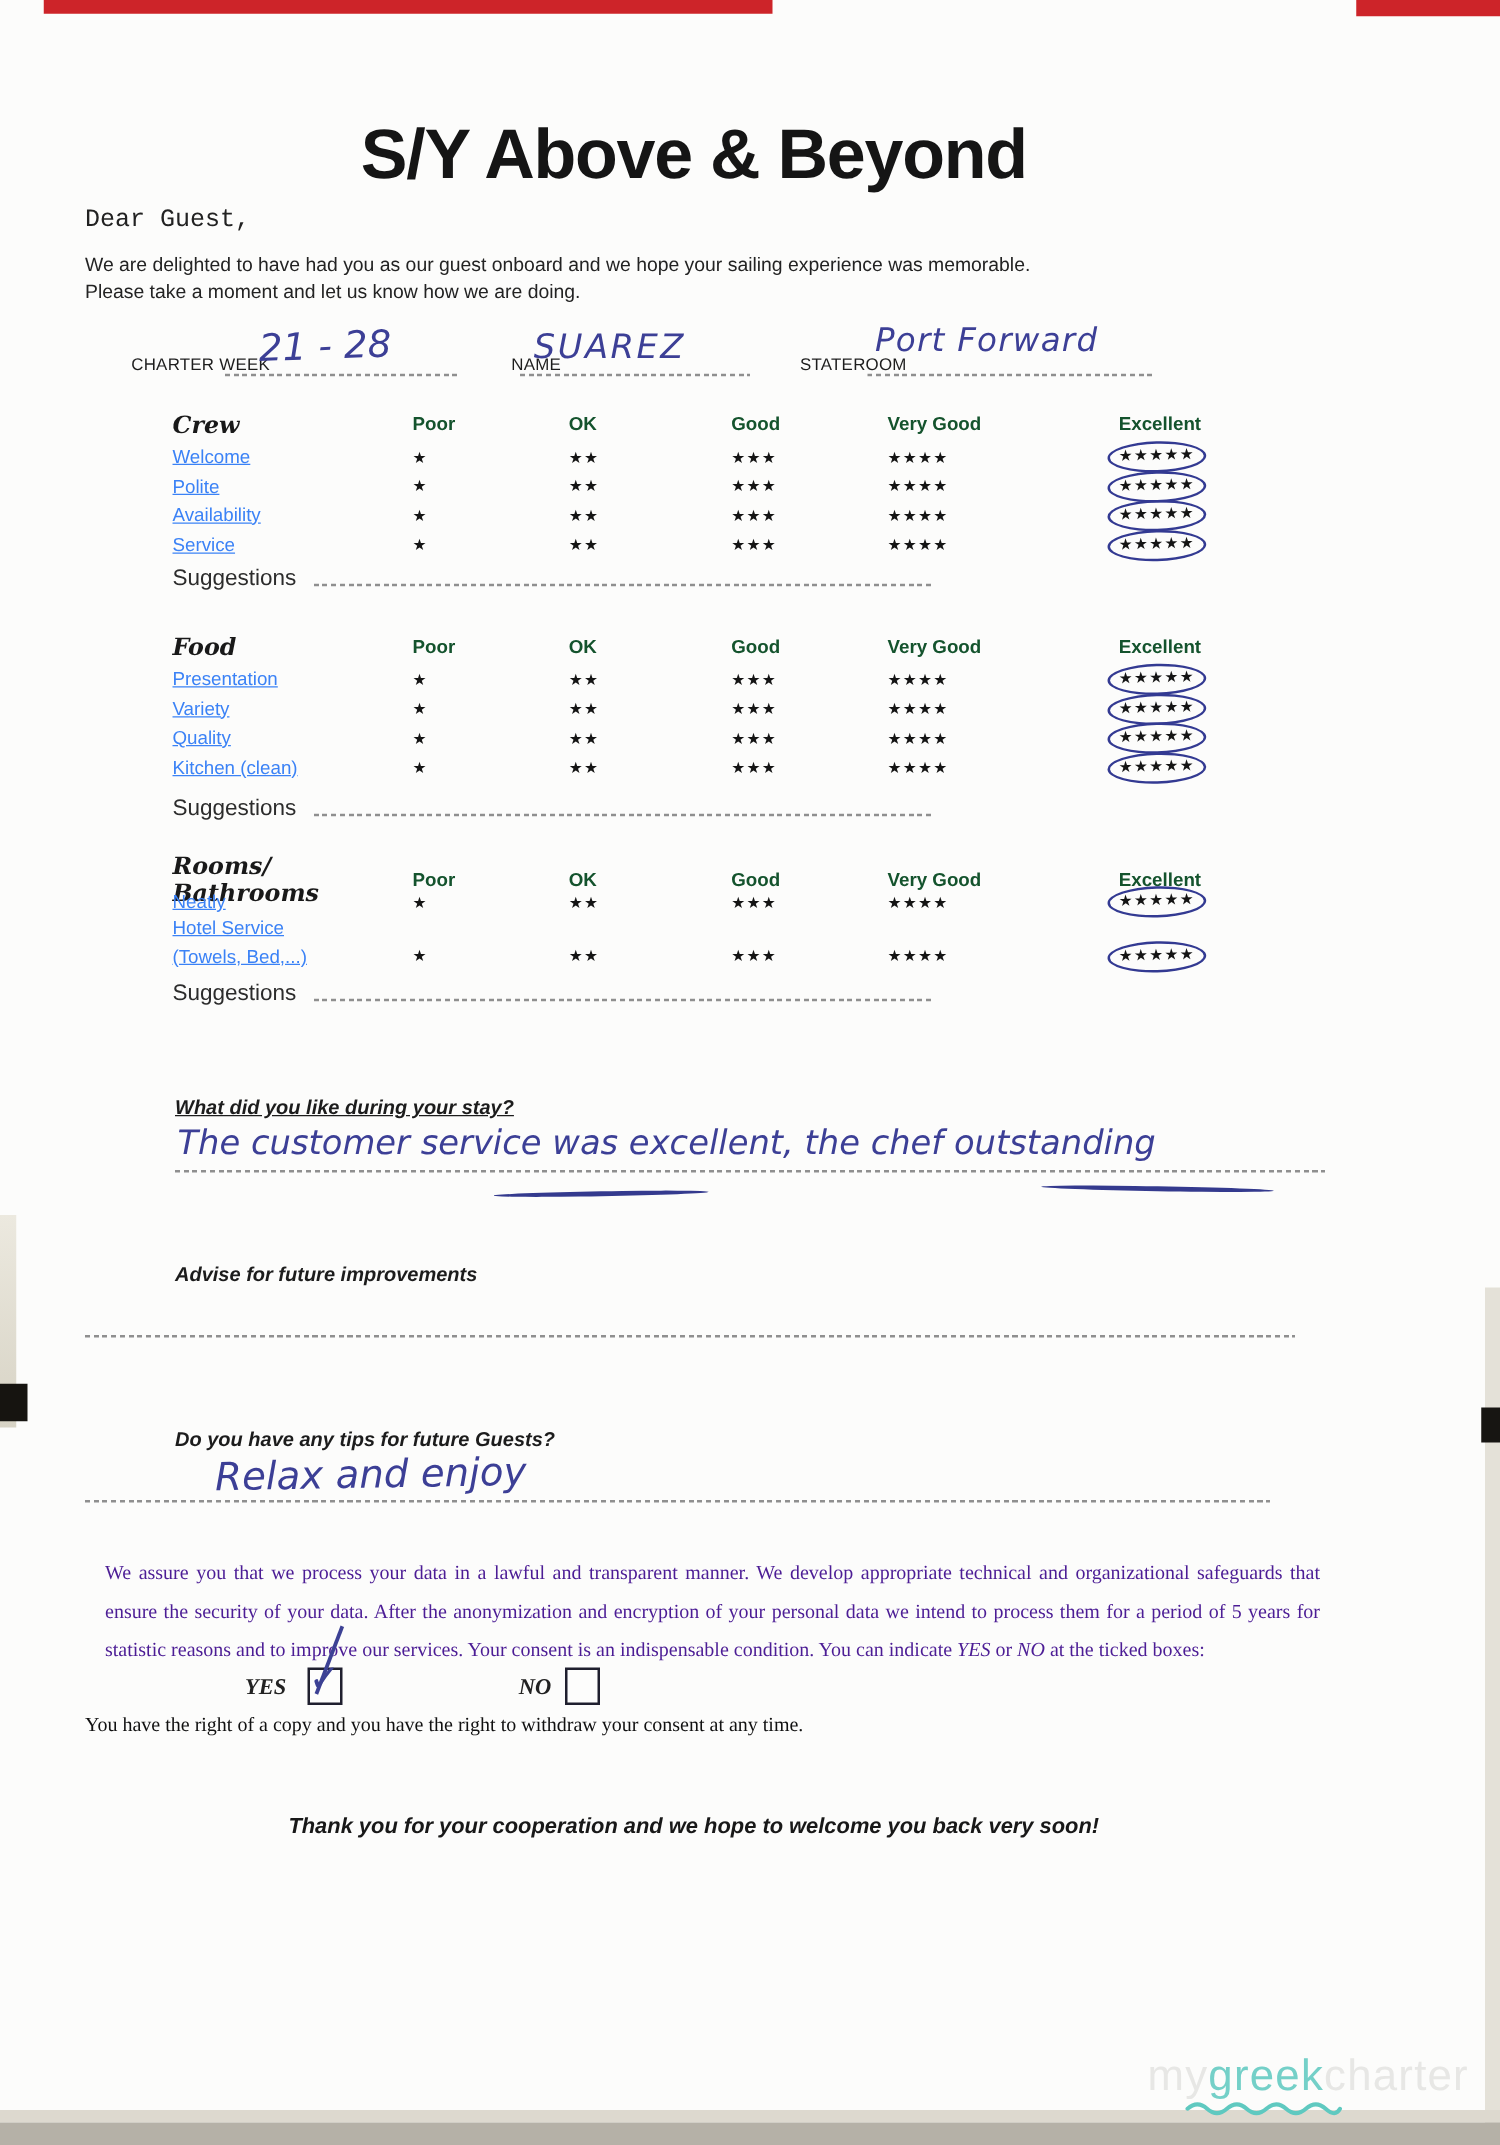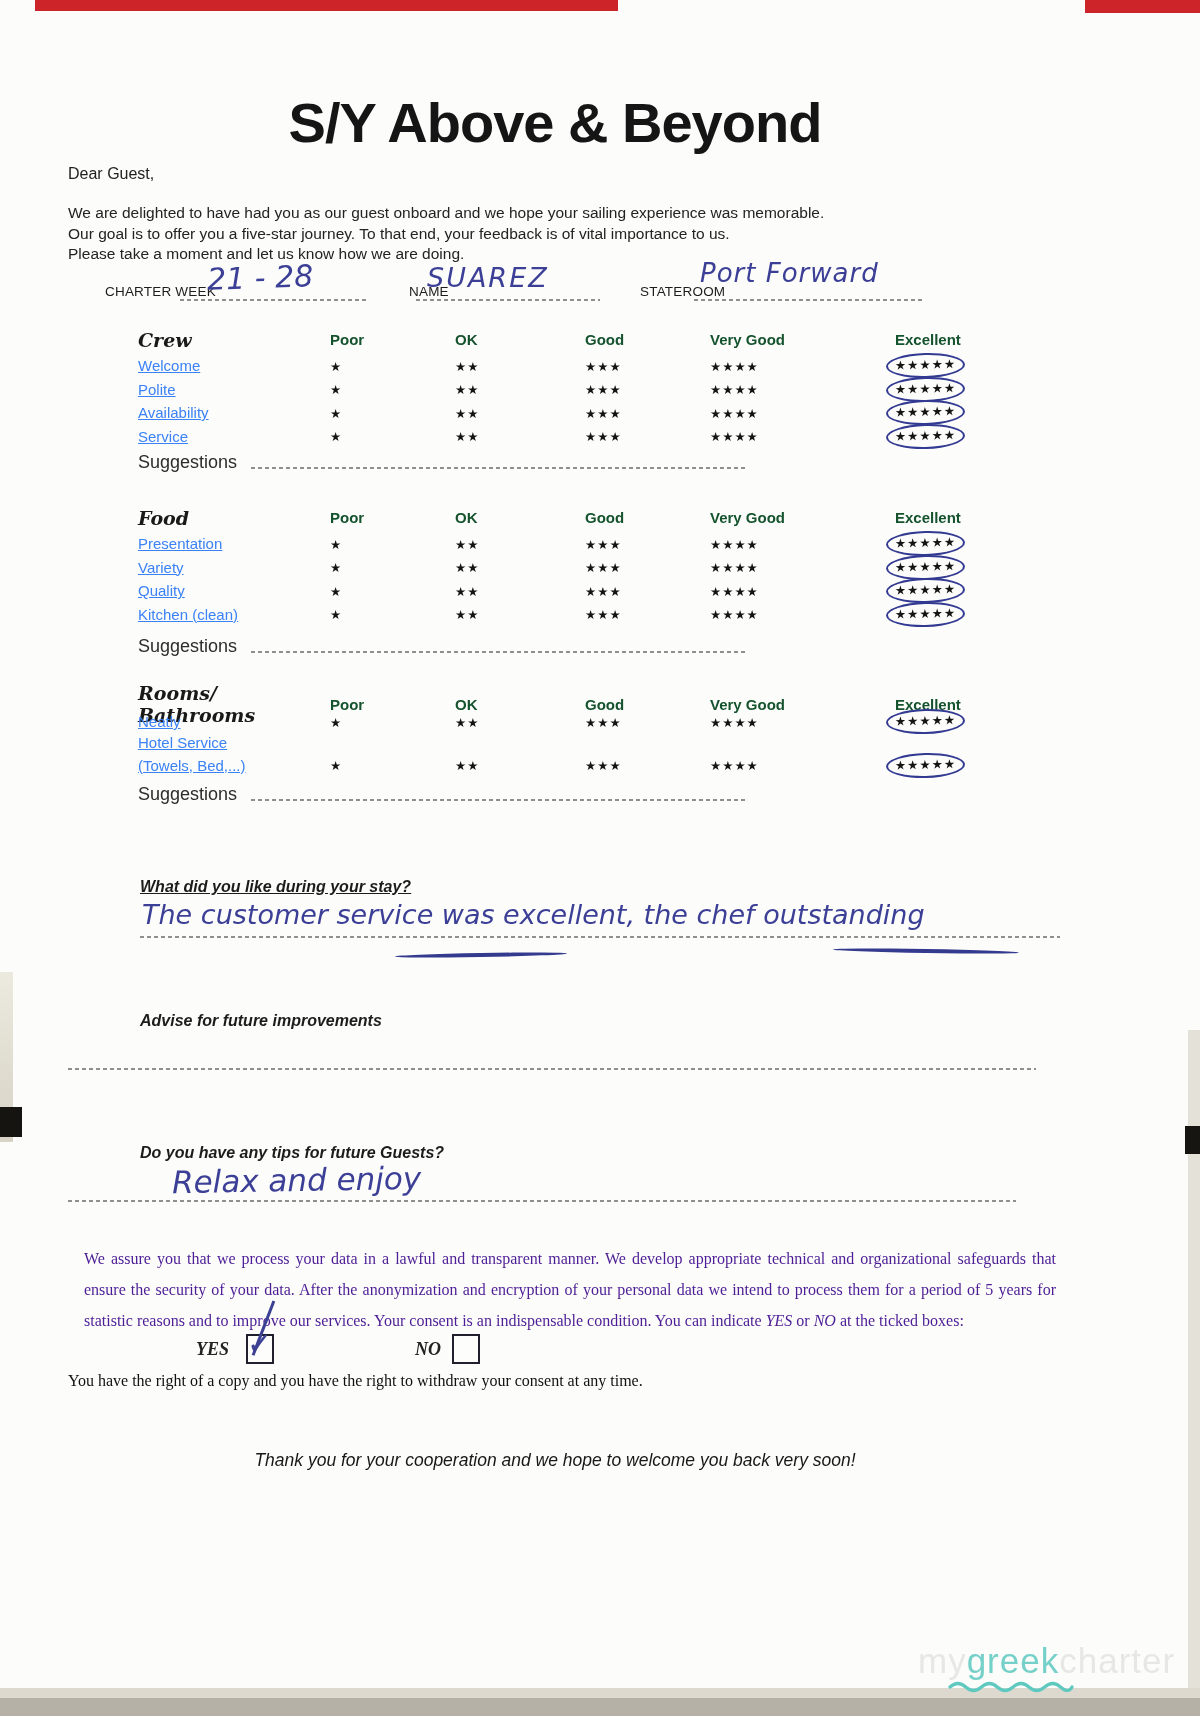--- a/index.html
+++ b/index.html
@@ -19,21 +19,21 @@
   #bottom-shade{position:absolute;left:0;top:1688px;width:1200px;height:10px;background:#ddd9cf;}
 
   
   .abs{position:absolute;}
   .ink{font-family:"DejaVu Sans",sans-serif;font-style:italic;color:#3c3f96;white-space:nowrap;}
   .dots{height:2px;background-image:repeating-linear-gradient(90deg,#8f8f8f 0 4px,transparent 4px 7px);}
   .serif{font-family:"Liberation Serif",serif;}
 
   #title{left:0;top:90px;width:1110px;text-align:center;font-size:56px;font-weight:600;
          letter-spacing:-1px;color:#151515;}
-  #salutation{left:68px;top:165px;font-size:16px;}
+  #salutation{left:68px;top:165px;font-size:20px;font-family:Liberation Mono, monospace;}
   #intro{left:68px;top:203px;font-size:15.5px;line-height:20.5px;color:#232323;}
 
   
   .field-label{font-size:13.5px;color:#1d1d1d;letter-spacing:.2px;margin-left:37px;}
   #charter-label{left:68px;top:284px;}
   #name-label{left:372px;top:284px;}
   #stateroom-label{left:603px;top:284px;}
   #charter-line{left:180px;top:299px;width:187px;}
   #name-line{left:416px;top:299px;width:184px;}
   #stateroom-line{left:694px;top:299px;width:228px;}
@@ -92,21 +92,21 @@
   #yes-box{left:246px;top:1334px;}
   #no-box{left:452px;top:1334px;}
   #yes-tick{position:absolute;left:247px;top:1326px;font-size:30px;color:#3c4194;
             font-family:"DejaVu Sans",sans-serif;}
   #tick-tail{position:absolute;left:262px;top:1299px;width:2.5px;height:58px;
              background:#3c4194;transform:rotate(21deg);}
   #rights{left:68px;top:1372px;font-family:"Liberation Serif",serif;font-size:16px;color:#111;}
 
   
   #thanks{left:0;top:1450px;width:1110px;text-align:center;font-size:17.5px;
-          font-weight:normal;font-style:italic;color:#181818;}
+          font-weight:bold;font-style:italic;color:#181818;}
   #watermark{left:918px;top:1641px;font-size:35px;letter-spacing:1px;font-weight:500;
              white-space:nowrap;}
   .wm-faint{color:#e7e7e5;}
   .wm-accent{color:#74d0c8;}
   #wave{position:absolute;left:948px;top:1679px;}
 </style>
 </head>
 <body>
 
 <div id="page">
@@ -117,21 +117,20 @@
   <div id="left-black"></div>
   <div id="right-edge"></div>
   <div id="right-black"></div>
   <div id="bottom-shade"></div>
   <div id="bottom-band"></div>
 
   <div id="title" class="abs">S/Y Above &amp; Beyond</div>
   <div id="salutation" class="abs">Dear Guest,</div>
   <div id="intro" class="abs">
     <div>We are delighted to have had you as our guest onboard and we hope your sailing experience was memorable.</div>
-    <div>Our goal is to offer you a five-star journey. To that end, your feedback is of vital importance to us.</div>
     <div>Please take a moment and let us know how we are doing.</div>
   </div>
 
   <div id="charter-label" class="abs field-label">CHARTER WEEK</div>
   <div id="charter-line" class="abs dots"></div>
   <div id="charter-value" class="abs ink">21 - 28</div>
   <div id="name-label" class="abs field-label">NAME</div>
   <div id="name-line" class="abs dots"></div>
   <div id="name-value" class="abs ink">SUAREZ</div>
   <div id="stateroom-label" class="abs field-label">STATEROOM</div>

